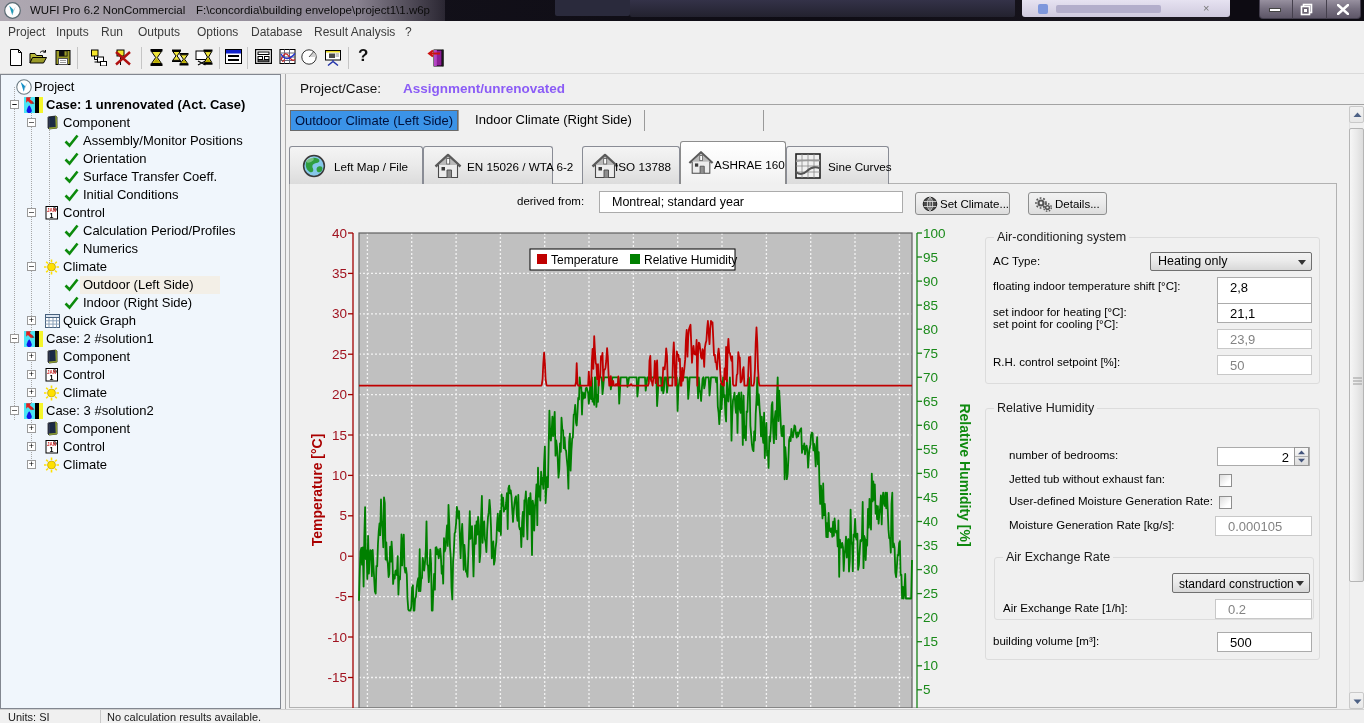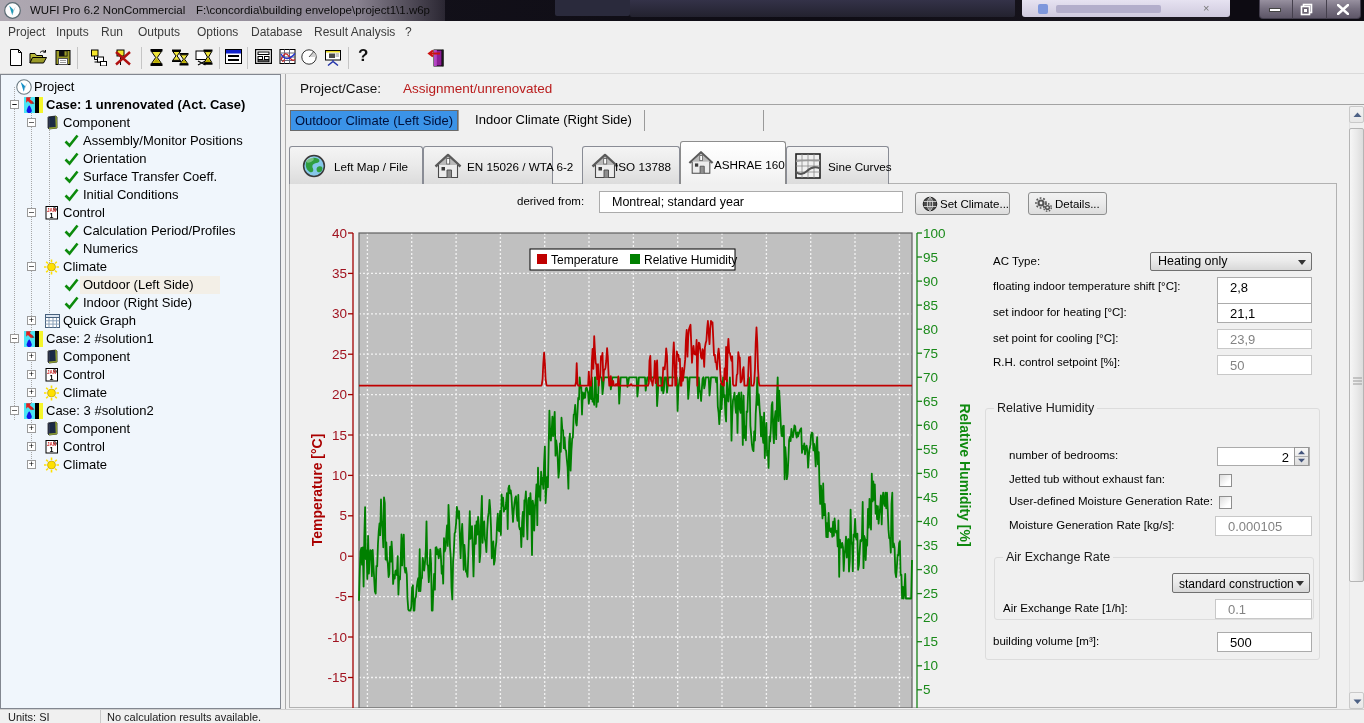--- a/index.html
+++ b/index.html
@@ -361,21 +361,21 @@
   <div class="trow" style="left:0;top:381px;">
       <span class="texp" style="left:26px;top:4px;">+</span>
       <svg class="abs" style="left:42px;top:1px" width="17" height="16">
         <use href="#iclim"></use>
       </svg>
       <span style="position:absolute;left:62px;">Climate</span>
     </div>
 </div>
 <div id="mainpanel">
   <div class="abs" style="left:14px;top:7px;font-size:13.5px;color:#111;">Project/Case:</div>
-    <div class="abs" style="left:117px;top:7px;font-size:13.5px;color:#b91c1c;">Assignment/unrenovated</div>
+    <div class="abs" style="left:117px;top:7px;font-size:13.5px;color:#8b5cf6;font-weight:bold;">Assignment/unrenovated</div>
   <div class="abs" style="left:0;top:30px;width:1079px;height:1px;background:#a3a3a3;"></div>
 
   <div class="tab1" style="left:4px;width:168px;background:#3b93e8;border:1px solid #6a6a6a;color:#00103a;">Outdoor Climate (Left Side)</div>
   <div class="tab1" style="left:177px;width:181px;">Indoor Climate (Right Side)</div>
   <div class="abs" style="left:172px;top:36px;width:1px;height:21px;background:#9a9a9a;"></div>
   <div class="abs" style="left:358px;top:36px;width:1px;height:21px;background:#9a9a9a;"></div>
   <div class="abs" style="left:477px;top:36px;width:1px;height:21px;background:#9a9a9a;"></div>
 
   <div class="abs" style="left:3px;top:109px;width:1048px;height:525px;background:#f0f0f0;border:1px solid #b2b2b2;"></div>
 
@@ -545,30 +545,33 @@
 <text transform="rotate(90 660 255)" x="660" y="255" font-family="Liberation Sans" font-size="14" font-weight="bold" fill="#0f8a0f" text-anchor="middle">Relative Humidity [%]</text>
 <polyline points="59.0,380.8 59.8,350.2 60.5,331.8 61.3,328.0 62.0,344.6 62.8,327.4 63.6,366.5 64.3,317.4 65.1,287.2 65.8,339.0 66.6,330.3 67.3,358.9 68.1,315.8 68.9,353.5 69.6,338.7 70.4,330.2 71.1,330.9 71.9,356.1 72.7,330.0 73.4,344.5 74.2,359.1 74.9,371.4 75.7,373.6 76.4,345.9 77.2,346.2 78.0,323.3 78.7,311.7 79.5,303.5 80.2,315.2 81.0,279.5 81.8,301.2 82.5,308.3 83.3,327.3 84.0,277.3 84.8,283.1 85.6,339.6 86.3,322.4 87.1,339.8 87.8,343.1 88.6,357.0 89.3,354.1 90.1,326.6 90.9,341.6 91.6,321.6 92.4,335.8 93.1,364.0 93.9,355.2 94.7,358.7 95.4,350.9 96.2,350.3 96.9,355.2 97.7,336.1 98.4,374.5 99.2,356.6 100.0,359.5 100.7,340.1 101.5,314.4 102.2,345.4 103.0,321.7 103.8,314.7 104.5,347.9 105.3,352.5 106.0,348.0 106.8,354.6 107.5,378.6 108.3,389.7 109.1,390.5 109.8,390.5 110.6,390.5 111.3,386.7 112.1,367.6 112.9,365.3 113.6,390.5 114.4,390.5 115.1,378.6 115.9,376.9 116.7,367.4 117.4,362.0 118.2,358.1 118.9,371.1 119.7,329.2 120.4,371.2 121.2,359.2 122.0,358.0 122.7,337.8 123.5,343.7 124.2,350.7 125.0,342.4 125.8,330.1 126.5,301.3 127.3,344.3 128.0,345.7 128.8,362.1 129.5,348.8 130.3,329.6 131.1,343.9 131.8,390.5 132.6,390.5 133.3,370.8 134.1,354.0 134.9,369.7 135.6,327.8 136.4,327.1 137.1,334.4 137.9,329.3 138.7,338.4 139.4,334.3 140.2,328.6 140.9,336.7 141.7,353.6 142.4,346.4 143.2,363.6 144.0,318.2 144.7,331.5 145.5,328.5 146.2,317.4 147.0,305.5 147.8,325.9 148.5,284.8 149.3,305.0 150.0,327.2 150.8,337.5 151.5,367.9 152.3,379.4 153.1,341.4 153.8,332.3 154.6,313.5 155.3,311.9 156.1,303.1 156.9,286.8 157.6,291.2 158.4,298.6 159.1,291.2 159.9,316.6 160.6,338.2 161.4,316.3 162.2,303.9 162.9,321.6 163.7,349.8 164.4,324.9 165.2,337.0 166.0,351.9 166.7,352.0 167.5,356.9 168.2,338.5 169.0,315.5 169.8,291.2 170.5,318.9 171.3,312.2 172.0,306.1 172.8,330.9 173.5,356.4 174.3,327.1 175.1,305.3 175.8,323.8 176.6,301.4 177.3,314.7 178.1,296.9 178.9,305.5 179.6,342.2 180.4,332.8 181.1,296.7 181.9,275.9 182.6,322.8 183.4,305.1 184.2,301.4 184.9,319.1 185.7,322.9 186.4,332.1 187.2,309.8 188.0,297.2 188.7,292.4 189.5,279.8 190.2,288.2 191.0,306.9 191.8,338.3 192.5,330.7 193.3,321.5 194.0,344.7 194.8,340.3 195.5,328.3 196.3,322.2 197.1,303.5 197.8,293.6 198.6,310.6 199.3,311.2 200.1,291.0 200.9,314.9 201.6,274.4 202.4,285.9 203.1,277.7 203.9,291.6 204.6,288.5 205.4,289.1 206.2,282.2 206.9,273.2 207.7,309.1 208.4,268.6 209.2,265.6 210.0,273.4 210.7,270.3 211.5,276.6 212.2,289.3 213.0,301.9 213.7,291.2 214.5,282.8 215.3,277.7 216.0,276.3 216.8,295.0 217.5,300.8 218.3,274.9 219.1,306.2 219.8,309.4 220.6,308.2 221.3,327.0 222.1,302.3 222.9,291.9 223.6,316.5 224.4,280.2 225.1,281.4 225.9,271.5 226.6,295.9 227.4,319.3 228.2,280.3 228.9,277.8 229.7,294.3 230.4,273.2 231.2,286.8 232.0,335.1 232.7,280.7 233.5,286.3 234.2,310.5 235.0,286.7 235.7,279.2 236.5,264.3 237.3,305.2 238.0,247.7 238.8,276.7 239.5,266.3 240.3,280.5 241.1,251.7 241.8,264.3 242.6,258.0 243.3,268.8 244.1,242.9 244.9,226.4 245.6,283.0 246.4,268.1 247.1,257.0 247.9,267.2 248.6,231.6 249.4,190.6 250.2,214.9 250.9,220.6 251.7,210.7 252.4,196.6 253.2,216.1 254.0,202.6 254.7,191.8 255.5,235.7 256.2,220.3 257.0,226.9 257.7,237.9 258.5,257.6 259.3,249.1 260.0,223.5 260.8,231.9 261.5,197.7 262.3,209.4 263.1,210.3 263.8,228.1 264.6,217.4 265.3,229.5 266.1,230.8 266.8,239.1 267.6,247.5 268.4,268.7 269.1,221.8 269.9,213.6 270.6,250.6 271.4,231.2 272.2,218.5 272.9,217.5 273.7,194.8 274.4,194.2 275.2,184.8 276.0,202.7 276.7,205.5 277.5,192.6 278.2,177.8 279.0,179.4 279.7,157.3 280.5,167.9 281.3,167.2 282.0,194.5 282.8,172.5 283.5,178.7 284.3,173.1 285.1,177.8 285.8,168.4 286.6,167.6 287.3,169.5 288.1,173.0 288.8,183.7 289.6,175.5 290.4,162.4 291.1,179.0 291.9,157.3 292.6,181.6 293.4,178.9 294.2,184.9 294.9,157.3 295.7,157.3 296.4,186.9 297.2,175.2 298.0,181.9 298.7,157.3 299.5,157.3 300.2,157.3 301.0,157.3 301.7,157.3 302.5,174.1 303.3,166.5 304.0,157.3 304.8,157.3 305.5,157.3 306.3,157.3 307.1,157.3 307.8,157.3 308.6,157.3 309.3,157.3 310.1,157.3 310.8,169.3 311.6,163.9 312.4,157.3 313.1,157.3 313.9,157.3 314.6,157.3 315.4,157.3 316.2,157.3 316.9,157.3 317.7,157.3 318.4,157.3 319.2,183.7 319.9,171.8 320.7,157.3 321.5,157.3 322.2,157.3 323.0,157.3 323.7,157.3 324.5,157.3 325.3,157.3 326.0,157.3 326.8,157.3 327.5,166.9 328.3,162.5 329.1,157.3 329.8,157.3 330.6,157.3 331.3,157.3 332.1,157.3 332.8,157.3 333.6,157.3 334.4,157.3 335.1,157.3 335.9,157.3 336.6,157.3 337.4,176.5 338.2,167.8 338.9,157.3 339.7,157.3 340.4,157.3 341.2,157.3 341.9,157.3 342.7,157.3 343.5,157.3 344.2,157.3 345.0,157.3 345.7,170.7 346.5,164.7 347.3,157.3 348.0,157.3 348.8,157.3 349.5,157.3 350.3,159.1 351.1,157.3 351.8,157.3 352.6,157.3 353.3,157.3 354.1,157.3 354.8,157.3 355.6,157.3 356.4,157.3 357.1,186.1 357.9,173.1 358.6,157.3 359.4,157.3 360.2,157.3 360.9,157.3 361.7,170.5 362.4,157.3 363.2,173.3 363.9,170.2 364.7,157.3 365.5,157.3 366.2,157.3 367.0,172.6 367.7,165.7 368.5,157.3 369.3,157.3 370.0,157.3 370.8,157.3 371.5,157.3 372.3,157.3 373.0,157.3 373.8,157.3 374.6,157.3 375.3,157.3 376.1,157.3 376.8,157.3 377.6,190.9 378.4,167.8 379.1,163.1 379.9,157.3 380.6,157.3 381.4,157.3 382.2,157.3 382.9,157.3 383.7,157.3 384.4,157.3 385.2,157.3 385.9,157.3 386.7,157.3 387.5,157.3 388.2,178.9 389.0,169.2 389.7,157.3 390.5,157.3 391.3,157.3 392.0,157.3 392.8,157.3 393.5,157.3 394.3,157.3 395.0,157.3 395.8,157.3 396.6,157.3 397.3,157.6 398.1,178.3 398.8,157.3 399.6,169.8 400.4,172.7 401.1,181.0 401.9,168.1 402.6,158.6 403.4,157.3 404.2,168.4 404.9,165.1 405.7,157.3 406.4,157.3 407.2,157.3 407.9,157.3 408.7,157.3 409.5,175.5 410.2,167.3 411.0,157.3 411.7,157.3 412.5,157.3 413.3,157.3 414.0,157.3 414.8,157.3 415.5,157.3 416.3,162.4 417.0,157.3 417.8,186.3 418.6,193.0 419.3,204.2 420.1,191.4 420.8,163.8 421.6,189.0 422.4,173.1 423.1,157.3 423.9,177.1 424.6,175.0 425.4,194.3 426.1,201.5 426.9,159.8 427.7,173.7 428.4,181.5 429.2,169.9 429.9,157.3 430.7,175.5 431.5,220.7 432.2,195.7 433.0,180.0 433.7,178.2 434.5,172.6 435.3,185.8 436.0,192.8 436.8,176.0 437.5,212.9 438.3,174.7 439.0,172.7 439.8,189.3 440.6,192.8 441.3,172.5 442.1,189.5 442.8,224.9 443.6,175.4 444.4,217.8 445.1,206.3 445.9,220.3 446.6,191.3 447.4,192.0 448.1,172.3 448.9,157.3 449.7,166.7 450.4,205.7 451.2,215.5 451.9,224.7 452.7,229.5 453.5,231.1 454.2,211.5 455.0,220.6 455.7,194.0 456.5,179.9 457.3,157.3 458.0,184.9 458.8,174.4 459.5,186.9 460.3,197.4 461.0,216.3 461.8,196.7 462.6,216.1 463.3,222.8 464.1,192.7 464.8,238.1 465.6,216.5 466.4,202.9 467.1,235.3 467.9,231.0 468.6,247.9 469.4,216.6 470.1,221.5 470.9,208.3 471.7,185.3 472.4,182.2 473.2,211.5 473.9,223.1 474.7,199.2 475.5,191.2 476.2,219.2 477.0,175.9 477.7,157.3 478.5,201.1 479.2,170.6 480.0,186.0 480.8,204.2 481.5,215.8 482.3,216.3 483.0,206.1 483.8,205.8 484.6,259.3 485.3,227.2 486.1,238.9 486.8,259.2 487.6,255.2 488.4,239.1 489.1,220.3 489.9,217.0 490.6,221.2 491.4,209.0 492.1,213.4 492.9,217.4 493.7,212.1 494.4,205.5 495.2,206.3 495.9,213.5 496.7,217.5 497.5,212.4 498.2,216.4 499.0,213.3 499.7,210.9 500.5,209.2 501.2,208.2 502.0,232.9 502.8,226.1 503.5,229.0 504.3,223.5 505.0,234.3 505.8,228.1 506.6,225.6 507.3,230.1 508.1,247.7 508.8,236.6 509.6,228.7 510.4,224.9 511.1,214.9 511.9,212.6 512.6,213.4 513.4,230.4 514.1,223.9 514.9,231.2 515.7,246.4 516.4,226.4 517.2,217.1 517.9,244.3 518.7,232.1 519.5,265.7 520.2,283.9 521.0,265.7 521.7,278.3 522.5,298.4 523.2,263.4 524.0,295.3 524.8,283.9 525.5,296.0 526.3,317.0 527.0,303.2 527.8,317.1 528.6,293.0 529.3,310.8 530.1,308.3 530.8,312.2 531.6,308.5 532.3,316.8 533.1,301.7 533.9,315.8 534.6,298.5 535.4,310.2 536.1,312.7 536.9,311.0 537.7,326.4 538.4,300.5 539.2,356.8 539.9,319.7 540.7,327.5 541.5,327.5 542.2,322.8 543.0,327.3 543.7,350.9 544.5,334.3 545.2,329.0 546.0,316.6 546.8,337.5 547.5,321.4 548.3,319.0 549.0,351.6 549.8,340.5 550.6,289.6 551.3,321.0 552.1,325.2 552.8,351.2 553.6,314.5 554.3,316.7 555.1,298.8 555.9,317.4 556.6,319.5 557.4,313.7 558.1,349.8 558.9,345.4 559.7,331.4 560.4,320.1 561.2,321.3 561.9,318.8 562.7,281.9 563.5,348.2 564.2,315.9 565.0,318.7 565.7,340.0 566.5,319.6 567.2,325.7 568.0,288.8 568.8,307.7 569.5,278.8 570.3,298.1 571.0,309.5 571.8,253.6 572.6,281.4 573.3,261.4 574.1,279.8 574.8,264.3 575.6,293.7 576.3,285.7 577.1,299.2 577.9,286.1 578.6,303.7 579.4,293.5 580.1,288.2 580.9,275.5 581.7,304.4 582.4,279.9 583.2,272.7 583.9,283.3 584.7,285.9 585.4,272.7 586.2,288.3 587.0,272.7 587.7,289.1 588.5,309.9 589.2,318.3 590.0,318.0 590.8,332.6 591.5,283.9 592.3,272.7 593.0,327.3 593.8,323.3 594.6,327.9 595.3,352.3 596.1,357.1 596.8,348.0 597.6,334.8 598.3,335.2 599.1,323.2 599.9,321.2 600.6,354.9 601.4,354.7 602.1,378.5 602.9,367.0 603.7,378.5 604.4,371.0 605.2,354.0 605.9,378.5 606.7,378.5 607.4,378.5 608.2,378.5 609.0,378.5 609.7,378.5 610.5,378.5 611.2,378.5 612.0,340.0" fill="none" stroke="#008000" stroke-width="1.8" stroke-linejoin="round"></polyline>
 <polyline points="59.0,165.7 59.8,165.7 60.5,165.7 61.3,165.7 62.0,165.7 62.8,165.7 63.6,165.7 64.3,165.7 65.1,165.7 65.8,165.7 66.6,165.7 67.3,165.7 68.1,165.7 68.9,165.7 69.6,165.7 70.4,165.7 71.1,165.7 71.9,165.7 72.7,165.7 73.4,165.7 74.2,165.7 74.9,165.7 75.7,165.7 76.4,165.7 77.2,165.7 78.0,165.7 78.7,165.7 79.5,165.7 80.2,165.7 81.0,165.7 81.8,165.7 82.5,165.7 83.3,165.7 84.0,165.7 84.8,165.7 85.6,165.7 86.3,165.7 87.1,165.7 87.8,165.7 88.6,165.7 89.3,165.7 90.1,165.7 90.9,165.7 91.6,165.7 92.4,165.7 93.1,165.7 93.9,165.7 94.7,165.7 95.4,165.7 96.2,165.7 96.9,165.7 97.7,165.7 98.4,165.7 99.2,165.7 100.0,165.7 100.7,165.7 101.5,165.7 102.2,165.7 103.0,165.7 103.8,165.7 104.5,165.7 105.3,165.7 106.0,165.7 106.8,165.7 107.5,165.7 108.3,165.7 109.1,165.7 109.8,165.7 110.6,165.7 111.3,165.7 112.1,165.7 112.9,165.7 113.6,165.7 114.4,165.7 115.1,165.7 115.9,165.7 116.7,165.7 117.4,165.7 118.2,165.7 118.9,165.7 119.7,165.7 120.4,165.7 121.2,165.7 122.0,165.7 122.7,165.7 123.5,165.7 124.2,165.7 125.0,165.7 125.8,165.7 126.5,165.7 127.3,165.7 128.0,165.7 128.8,165.7 129.5,165.7 130.3,165.7 131.1,165.7 131.8,165.7 132.6,165.7 133.3,165.7 134.1,165.7 134.9,165.7 135.6,165.7 136.4,165.7 137.1,165.7 137.9,165.7 138.7,165.7 139.4,165.7 140.2,165.7 140.9,165.7 141.7,165.7 142.4,165.7 143.2,165.7 144.0,165.7 144.7,165.7 145.5,165.7 146.2,165.7 147.0,165.7 147.8,165.7 148.5,165.7 149.3,165.7 150.0,165.7 150.8,165.7 151.5,165.7 152.3,165.7 153.1,165.7 153.8,165.7 154.6,165.7 155.3,165.7 156.1,165.7 156.9,165.7 157.6,165.7 158.4,165.7 159.1,165.7 159.9,165.7 160.6,165.7 161.4,165.7 162.2,165.7 162.9,165.7 163.7,165.7 164.4,165.7 165.2,165.7 166.0,165.7 166.7,165.7 167.5,165.7 168.2,165.7 169.0,165.7 169.8,165.7 170.5,165.7 171.3,165.7 172.0,165.7 172.8,165.7 173.5,165.7 174.3,165.7 175.1,165.7 175.8,165.7 176.6,165.7 177.3,165.7 178.1,165.7 178.9,165.7 179.6,165.7 180.4,165.7 181.1,165.7 181.9,165.7 182.6,165.7 183.4,165.7 184.2,165.7 184.9,165.7 185.7,165.7 186.4,165.7 187.2,165.7 188.0,165.7 188.7,165.7 189.5,165.7 190.2,165.7 191.0,165.7 191.8,165.7 192.5,165.7 193.3,165.7 194.0,165.7 194.8,165.7 195.5,165.7 196.3,165.7 197.1,165.7 197.8,165.7 198.6,165.7 199.3,165.7 200.1,165.7 200.9,165.7 201.6,165.7 202.4,165.7 203.1,165.7 203.9,165.7 204.6,165.7 205.4,165.7 206.2,165.7 206.9,165.7 207.7,165.7 208.4,165.7 209.2,165.7 210.0,165.7 210.7,165.7 211.5,165.7 212.2,165.7 213.0,165.7 213.7,165.7 214.5,165.7 215.3,165.7 216.0,165.7 216.8,165.7 217.5,165.7 218.3,165.7 219.1,165.7 219.8,165.7 220.6,165.7 221.3,165.7 222.1,165.7 222.9,165.7 223.6,165.7 224.4,165.7 225.1,165.7 225.9,165.7 226.6,165.7 227.4,165.7 228.2,165.7 228.9,165.7 229.7,165.7 230.4,165.7 231.2,165.7 232.0,165.7 232.7,165.7 233.5,165.7 234.2,165.7 235.0,165.7 235.7,165.7 236.5,165.7 237.3,165.7 238.0,165.7 238.8,165.7 239.5,165.7 240.3,165.7 241.1,165.7 241.8,164.7 242.6,158.8 243.3,143.3 244.1,132.6 244.9,143.3 245.6,158.8 246.4,164.7 247.1,165.7 247.9,165.7 248.6,165.7 249.4,165.7 250.2,165.7 250.9,165.7 251.7,165.7 252.4,165.7 253.2,165.7 254.0,165.7 254.7,165.7 255.5,165.7 256.2,165.7 257.0,165.7 257.7,165.7 258.5,165.7 259.3,165.7 260.0,165.7 260.8,165.7 261.5,165.7 262.3,165.7 263.1,165.7 263.8,165.7 264.6,165.7 265.3,165.7 266.1,165.7 266.8,165.7 267.6,165.7 268.4,165.7 269.1,165.7 269.9,165.7 270.6,165.7 271.4,165.7 272.2,165.7 272.9,165.7 273.7,165.7 274.4,165.7 275.2,165.7 276.0,162.0 276.7,143.2 277.5,164.0 278.2,165.7 279.0,165.7 279.7,165.7 280.5,165.7 281.3,165.7 282.0,165.7 282.8,165.7 283.5,165.7 284.3,165.7 285.1,165.7 285.8,165.7 286.6,165.7 287.3,165.7 288.1,165.7 288.8,151.6 289.6,165.7 290.4,165.7 291.1,165.7 291.9,140.5 292.6,128.9 293.4,148.8 294.2,116.2 294.9,130.4 295.7,142.8 296.4,145.0 297.2,159.1 298.0,144.2 298.7,165.6 299.5,158.0 300.2,156.5 301.0,136.1 301.7,139.5 302.5,133.0 303.3,160.8 304.0,149.9 304.8,149.7 305.5,147.7 306.3,140.2 307.1,128.1 307.8,136.6 308.6,155.1 309.3,165.7 310.1,165.7 310.8,156.2 311.6,164.8 312.4,165.7 313.1,160.9 313.9,165.7 314.6,165.7 315.4,165.7 316.2,164.0 316.9,165.7 317.7,165.7 318.4,156.3 319.2,165.7 319.9,165.7 320.7,165.7 321.5,165.7 322.2,165.7 323.0,165.7 323.7,165.7 324.5,165.7 325.3,165.7 326.0,165.7 326.8,165.7 327.5,165.7 328.3,165.7 329.1,165.7 329.8,165.7 330.6,164.3 331.3,164.2 332.1,165.7 332.8,165.7 333.6,165.7 334.4,165.7 335.1,165.7 335.9,165.7 336.6,165.7 337.4,165.7 338.2,165.7 338.9,165.7 339.7,165.7 340.4,165.7 341.2,165.7 341.9,165.7 342.7,165.7 343.5,165.7 344.2,165.7 345.0,165.7 345.7,165.7 346.5,165.7 347.3,165.7 348.0,165.7 348.8,162.9 349.5,140.6 350.3,136.0 351.1,161.0 351.8,161.1 352.6,165.7 353.3,158.5 354.1,157.7 354.8,140.8 355.6,163.0 356.4,146.0 357.1,140.5 357.9,165.7 358.6,165.7 359.4,165.7 360.2,165.7 360.9,165.7 361.7,165.7 362.4,165.7 363.2,147.3 363.9,148.5 364.7,149.3 365.5,139.8 366.2,128.3 367.0,136.1 367.7,160.6 368.5,165.7 369.3,165.7 370.0,165.7 370.8,165.7 371.5,165.7 372.3,165.7 373.0,136.5 373.8,122.3 374.6,141.8 375.3,165.7 376.1,164.7 376.8,131.3 377.6,135.7 378.4,134.9 379.1,141.3 379.9,138.9 380.6,165.7 381.4,165.7 382.2,147.9 382.9,160.9 383.7,154.2 384.4,148.1 385.2,139.4 385.9,120.6 386.7,110.0 387.5,136.6 388.2,116.8 389.0,109.2 389.7,107.0 390.5,104.8 391.3,125.2 392.0,142.8 392.8,131.3 393.5,125.9 394.3,133.7 395.0,134.3 395.8,134.6 396.6,120.0 397.3,165.7 398.1,131.2 398.8,122.6 399.6,123.8 400.4,131.3 401.1,137.3 401.9,138.7 402.6,129.1 403.4,132.1 404.2,146.8 404.9,127.7 405.7,123.0 406.4,120.7 407.2,108.1 407.9,101.0 408.7,113.3 409.5,124.1 410.2,108.7 411.0,100.9 411.7,103.9 412.5,102.3 413.3,119.4 414.0,135.4 414.8,134.6 415.5,142.2 416.3,142.7 417.0,149.5 417.8,135.5 418.6,128.6 419.3,135.5 420.1,149.5 420.8,159.9 421.6,164.4 422.4,163.8 423.1,165.7 423.9,165.7 424.6,148.3 425.4,159.3 426.1,126.9 426.9,161.2 427.7,129.4 428.4,118.9 429.2,132.6 429.9,133.0 430.7,137.2 431.5,140.8 432.2,136.4 433.0,164.1 433.7,165.7 434.5,165.7 435.3,165.7 436.0,165.7 436.8,154.9 437.5,153.8 438.3,132.1 439.0,137.0 439.8,137.5 440.6,162.4 441.3,161.7 442.1,159.0 442.8,150.0 443.6,147.2 444.4,165.7 445.1,165.7 445.9,165.7 446.6,165.7 447.4,165.7 448.1,157.9 448.9,137.2 449.7,141.1 450.4,136.6 451.2,165.7 451.9,165.7 452.7,165.7 453.5,165.7 454.2,162.1 455.0,148.8 455.7,123.0 456.5,107.5 457.3,123.0 458.0,148.8 458.8,162.1 459.5,165.7 460.3,165.7 461.0,165.7 461.8,165.7 462.6,165.7 463.3,165.7 464.1,165.7 464.8,165.7 465.6,165.7 466.4,165.7 467.1,165.7 467.9,165.7 468.6,165.7 469.4,165.7 470.1,165.7 470.9,165.7 471.7,165.7 472.4,165.7 473.2,165.7 473.9,165.7 474.7,165.7 475.5,165.7 476.2,165.7 477.0,165.7 477.7,165.7 478.5,165.7 479.2,165.7 480.0,165.7 480.8,165.7 481.5,165.7 482.3,165.7 483.0,165.7 483.8,165.7 484.6,165.7 485.3,165.7 486.1,165.7 486.8,165.7 487.6,165.7 488.4,165.7 489.1,165.7 489.9,165.7 490.6,165.7 491.4,165.7 492.1,165.7 492.9,165.7 493.7,165.7 494.4,165.7 495.2,165.7 495.9,165.7 496.7,165.7 497.5,165.7 498.2,165.7 499.0,165.7 499.7,165.7 500.5,165.7 501.2,165.7 502.0,165.7 502.8,165.7 503.5,165.7 504.3,165.7 505.0,165.7 505.8,165.7 506.6,165.7 507.3,165.7 508.1,165.7 508.8,165.7 509.6,165.7 510.4,165.7 511.1,165.7 511.9,165.7 512.6,165.7 513.4,165.7 514.1,165.7 514.9,165.7 515.7,165.7 516.4,165.7 517.2,165.7 517.9,165.7 518.7,165.7 519.5,165.7 520.2,165.7 521.0,165.7 521.7,165.7 522.5,165.7 523.2,165.7 524.0,165.7 524.8,165.7 525.5,165.7 526.3,165.7 527.0,165.7 527.8,165.7 528.6,165.7 529.3,165.7 530.1,165.7 530.8,165.7 531.6,165.7 532.3,165.7 533.1,165.7 533.9,165.7 534.6,165.7 535.4,165.7 536.1,165.7 536.9,165.7 537.7,165.7 538.4,165.7 539.2,165.7 539.9,165.7 540.7,165.7 541.5,165.7 542.2,165.7 543.0,165.7 543.7,165.7 544.5,165.7 545.2,165.7 546.0,165.7 546.8,165.7 547.5,165.7 548.3,165.7 549.0,165.7 549.8,165.7 550.6,165.7 551.3,165.7 552.1,165.7 552.8,165.7 553.6,165.7 554.3,165.7 555.1,165.7 555.9,165.7 556.6,165.7 557.4,165.7 558.1,165.7 558.9,165.7 559.7,165.7 560.4,165.7 561.2,165.7 561.9,165.7 562.7,165.7 563.5,165.7 564.2,165.7 565.0,165.7 565.7,165.7 566.5,165.7 567.2,165.7 568.0,165.7 568.8,165.7 569.5,165.7 570.3,165.7 571.0,165.7 571.8,165.7 572.6,165.7 573.3,165.7 574.1,165.7 574.8,165.7 575.6,165.7 576.3,165.7 577.1,165.7 577.9,165.7 578.6,165.7 579.4,165.7 580.1,165.7 580.9,165.7 581.7,165.7 582.4,165.7 583.2,165.7 583.9,165.7 584.7,165.7 585.4,165.7 586.2,165.7 587.0,165.7 587.7,165.7 588.5,165.7 589.2,165.7 590.0,165.7 590.8,165.7 591.5,165.7 592.3,165.7 593.0,165.7 593.8,165.7 594.6,165.7 595.3,165.7 596.1,165.7 596.8,165.7 597.6,165.7 598.3,165.7 599.1,165.7 599.9,165.7 600.6,165.7 601.4,165.7 602.1,165.7 602.9,165.7 603.7,165.7 604.4,165.7 605.2,165.7 605.9,165.7 606.7,165.7 607.4,165.7 608.2,165.7 609.0,165.7 609.7,165.7 610.5,165.7 611.2,165.7 612.0,165.7" fill="none" stroke="#c00000" stroke-width="1.8" stroke-linejoin="round"></polyline>
 <rect x="230" y="29" width="205" height="21" fill="#fff" stroke="#000"></rect>
 <rect x="237" y="34" width="10" height="10" fill="#c00000"></rect>
 <text x="251" y="44" font-family="Liberation Sans" font-size="12" fill="#000">Temperature</text>
 <rect x="330" y="34" width="10" height="10" fill="#008000"></rect>
 <text x="344" y="44" font-family="Liberation Sans" font-size="12" fill="#000">Relative Humidity</text>
 </svg>
 
+  <div class="grp" style="left:699px;top:163px;width:335px;height:147px;">
+      <span class="lg">Air-conditioning system</span>
+    </div>
   <div class="lbl" style="left:707px;top:181px;">AC Type:</div>
   <div class="combo" style="left:864px;top:178px;width:162px;height:19px;">
       <span class="abs" style="left:7px;top:1px;">Heating only</span>
       <span class="arr"></span>
     </div>
   <div class="lbl" style="left:707px;top:206px;">floating indoor temperature shift [°C]:</div>
   <div class="txt" style="left:931px;top:203px;width:95px;height:37px;">2,8</div>
   <div class="lbl" style="left:707px;top:232px;">set indoor for heating [°C]:</div>
   <div class="txt" style="left:931px;top:229px;width:95px;height:20px;">21,1</div>
-  <div class="lbl" style="left:707px;top:258px;">set point for cooling [°C]:</div>
+  <div class="lbl" style="left:707px;top:244px;">set point for cooling [°C]:</div>
   <div class="txt dis" style="left:931px;top:255px;width:95px;height:20px;">23,9</div>
   <div class="lbl" style="left:707px;top:282px;">R.H. control setpoint [%]:</div>
   <div class="txt dis" style="left:931px;top:281px;width:95px;height:20px;">50</div>
   <div class="grp" style="left:699px;top:334px;width:335px;height:252px;">
       <span class="lg">Relative Humidity</span>
     </div>
   <div class="lbl" style="left:723px;top:375px;">number of bedrooms:</div>
   <div class="txt" style="left:931px;top:373px;width:93px;height:19px;text-align:right;padding-right:20px;">2</div>
   <div class="abs" style="left:1008px;top:373px;width:15px;height:19px;background:linear-gradient(#f8f8f8,#dcdcdc);border:1px solid #979797;">
       <svg class="abs" style="left:2px;top:1px" width="9" height="15" viewBox="0 0 9 15">
@@ -584,21 +587,21 @@
   <div class="lbl" style="left:723px;top:445px;">Moisture Generation Rate [kg/s]:</div>
   <div class="txt dis" style="left:929px;top:442px;width:97px;height:20px;">0.000105</div>
   <div class="grp" style="left:708px;top:483px;width:320px;height:63px;">
       <span class="lg">Air Exchange Rate</span>
     </div>
   <div class="combo" style="left:886px;top:499px;width:138px;height:20px;font-size:12px;">
       <span class="abs" style="left:6px;top:3px;">standard construction</span>
       <span class="arr"></span>
     </div>
   <div class="lbl" style="left:717px;top:528px;">Air Exchange Rate [1/h]:</div>
-  <div class="txt dis" style="left:929px;top:525px;width:97px;height:20px;">0.1</div>
+  <div class="txt dis" style="left:929px;top:525px;width:97px;height:20px;">0.2</div>
   <div class="lbl" style="left:707px;top:561px;">building volume [m³]:</div>
   <div class="txt" style="left:931px;top:558px;width:95px;height:20px;">500</div>
 
   <div class="abs" style="left:1063px;top:32px;width:15px;height:603px;background:#f0f0f0;border-left:1px solid #e2e2e2;"></div>
   <div class="abs" style="left:1063px;top:32px;width:15px;height:17px;background:linear-gradient(#f2f2f2,#e8e8e8);border:1px solid #c9c9c9;border-radius:2px;">
       <svg class="abs" style="left:3px;top:5px" width="9" height="6" viewBox="0 0 9 6">
         <path d="M0.5 5 L4.5 0.5 L8.5 5" fill="#4d6185"></path>
       </svg>
     </div>
   <div class="abs" style="left:1063px;top:54px;width:15px;height:454px;background:linear-gradient(90deg,#f6f6f6,#eaeaea 50%,#dcdcdc);border:1px solid #b5b5b5;border-radius:2px;">

